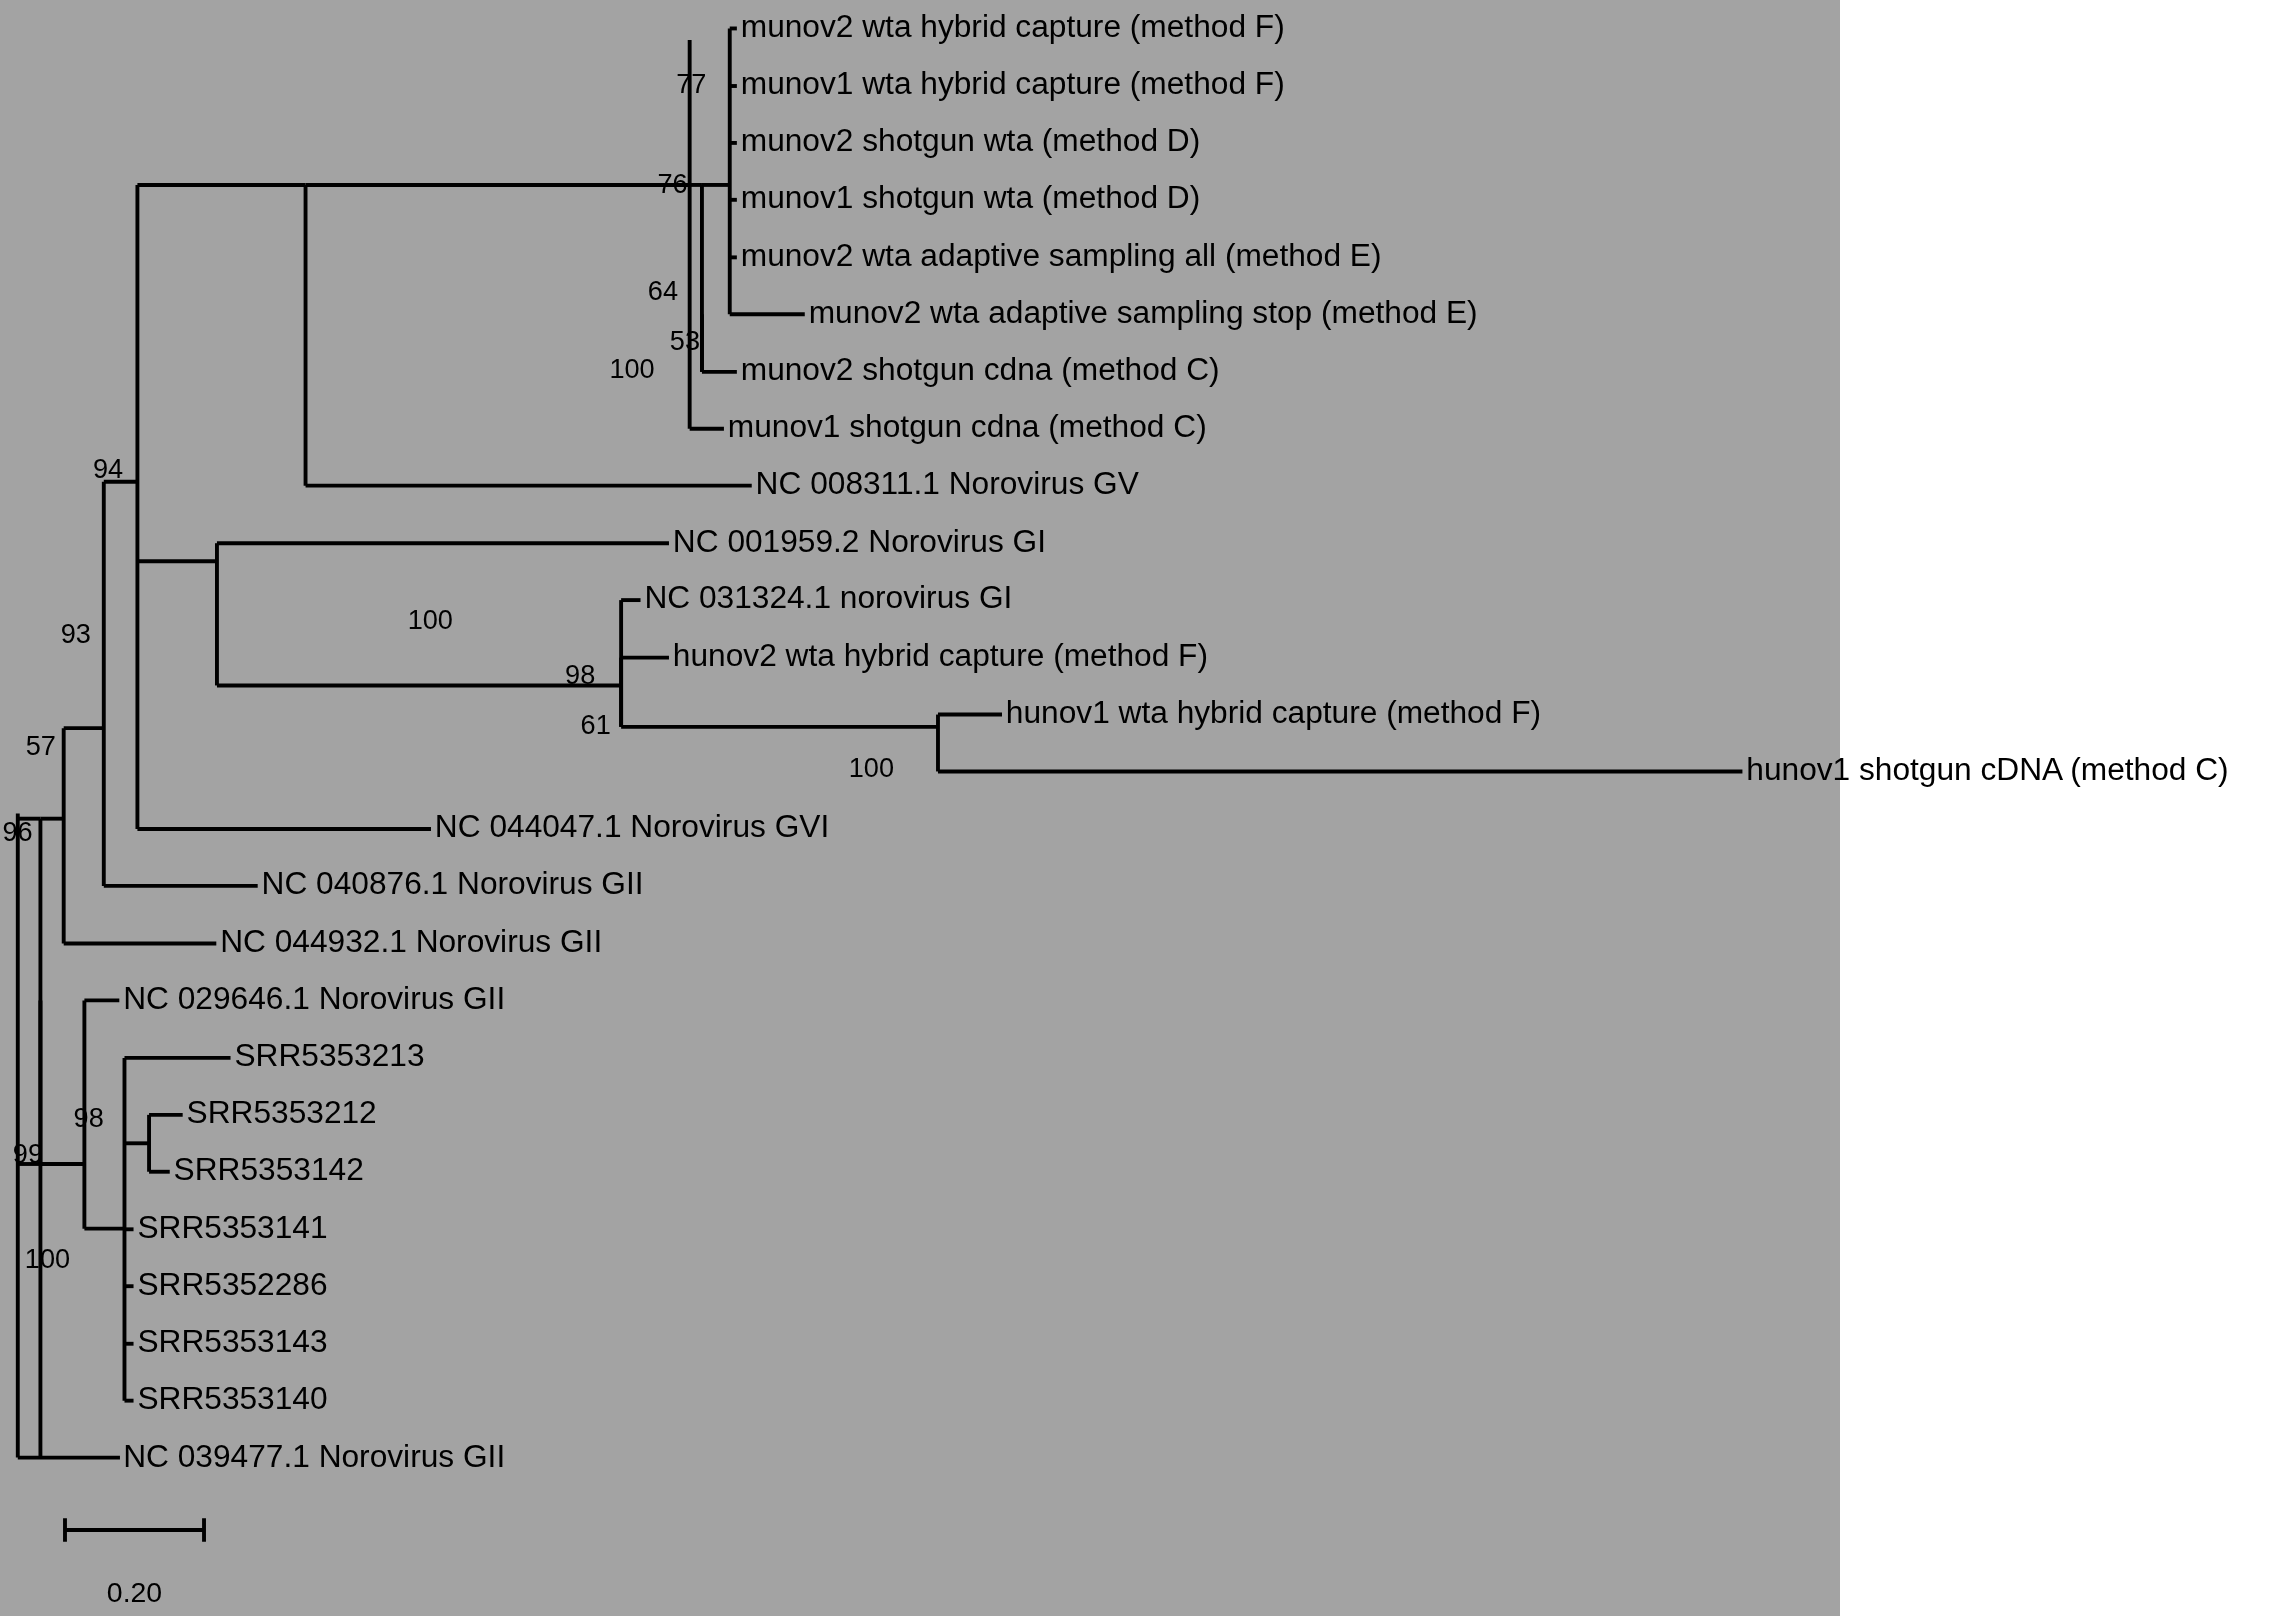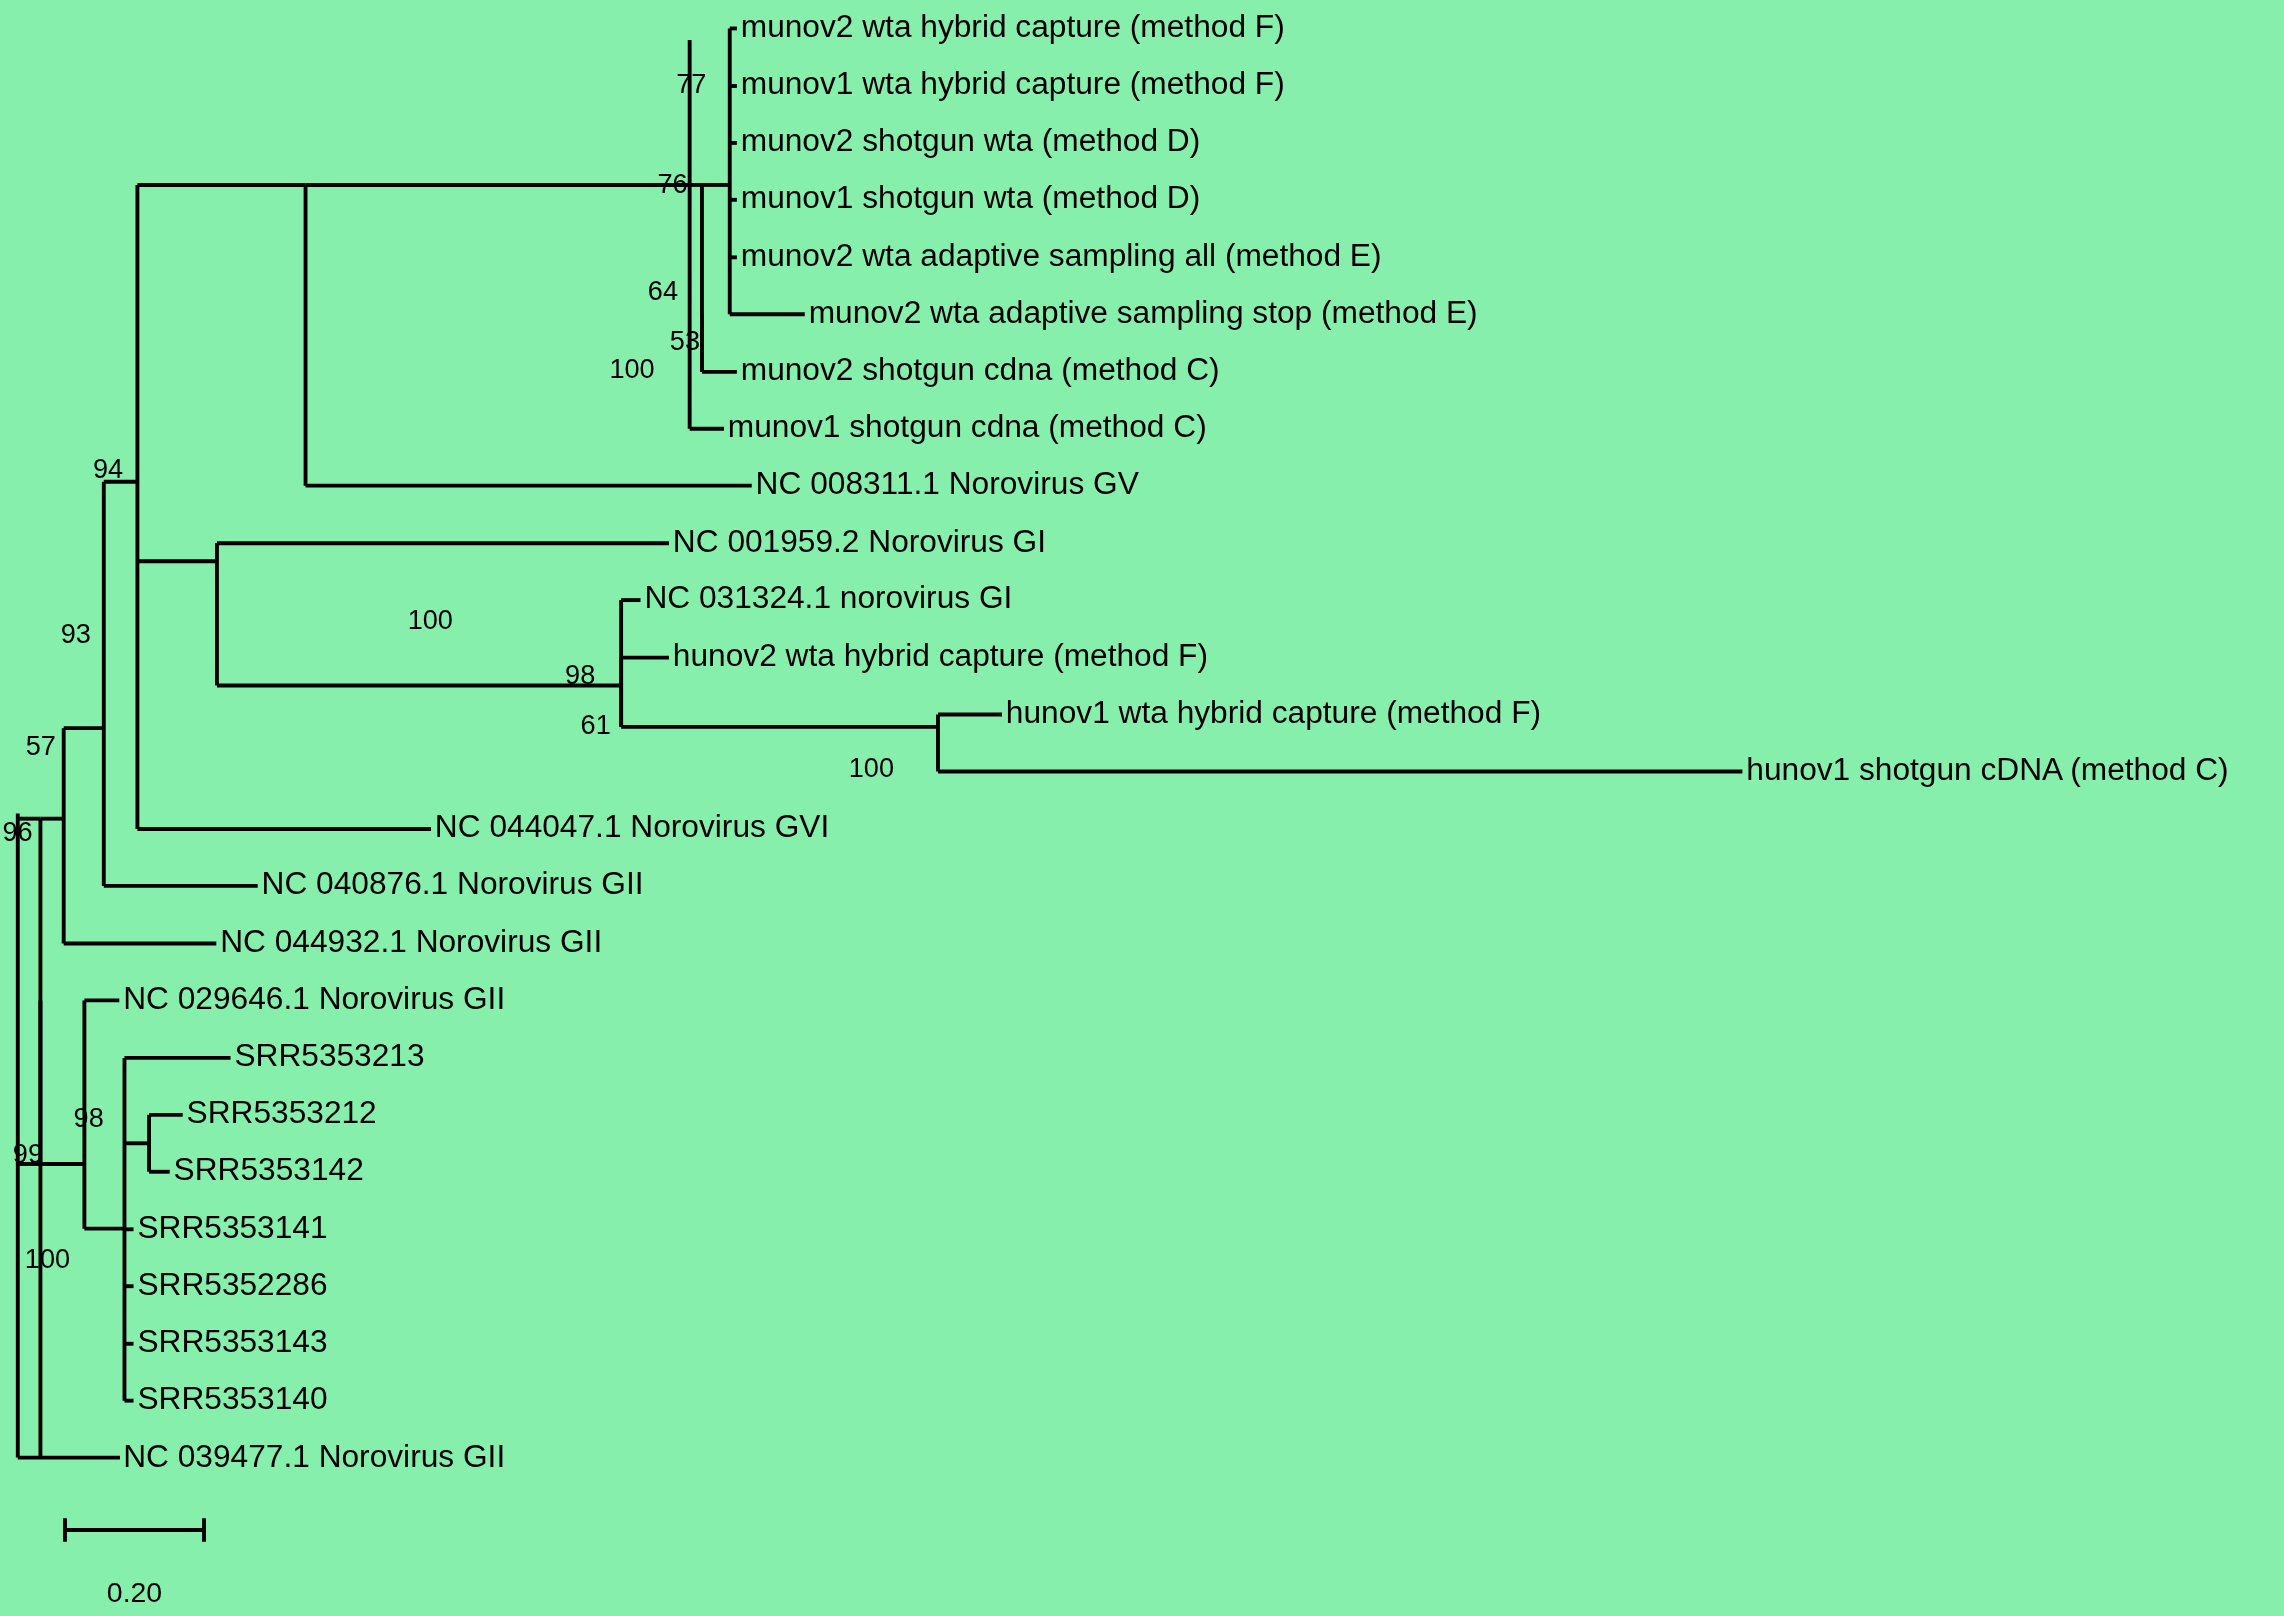--- a/index.html
+++ b/index.html
@@ -1,17 +1,17 @@
 <!DOCTYPE html>
 <html style="font-size:10.3px"><head>
 <meta charset="utf-8">
 <style>
   html,body{margin:0;padding:0;background:#ffffff;}
   body{width:2284px;height:1616px;font-family:"Liberation Sans",sans-serif;}
-  #tree-root{position:relative;width:2284px;height:1616px;background:#86efac;}
+  #tree-root{position:relative;width:1840px;height:1616px;background:#a3a3a3;}
   svg#tree-svg{position:absolute;left:0;top:0;width:2284px;height:1616px;display:block;}
   .branch{stroke:#000000;stroke-width:6;fill:none;stroke-linecap:butt;}
   .scale-line{stroke:#000000;stroke-width:6;fill:none;}
   .tip-label{font-family:"Liberation Sans",sans-serif;font-size:49px;fill:#000;dominant-baseline:middle;}
   .boot-label{font-family:"Liberation Sans",sans-serif;font-size:42px;fill:#000;dominant-baseline:middle;}
   .scale-label{font-family:"Liberation Sans",sans-serif;font-size:44px;fill:#000;dominant-baseline:middle;}
 </style>
 </head>
 <body>
 

